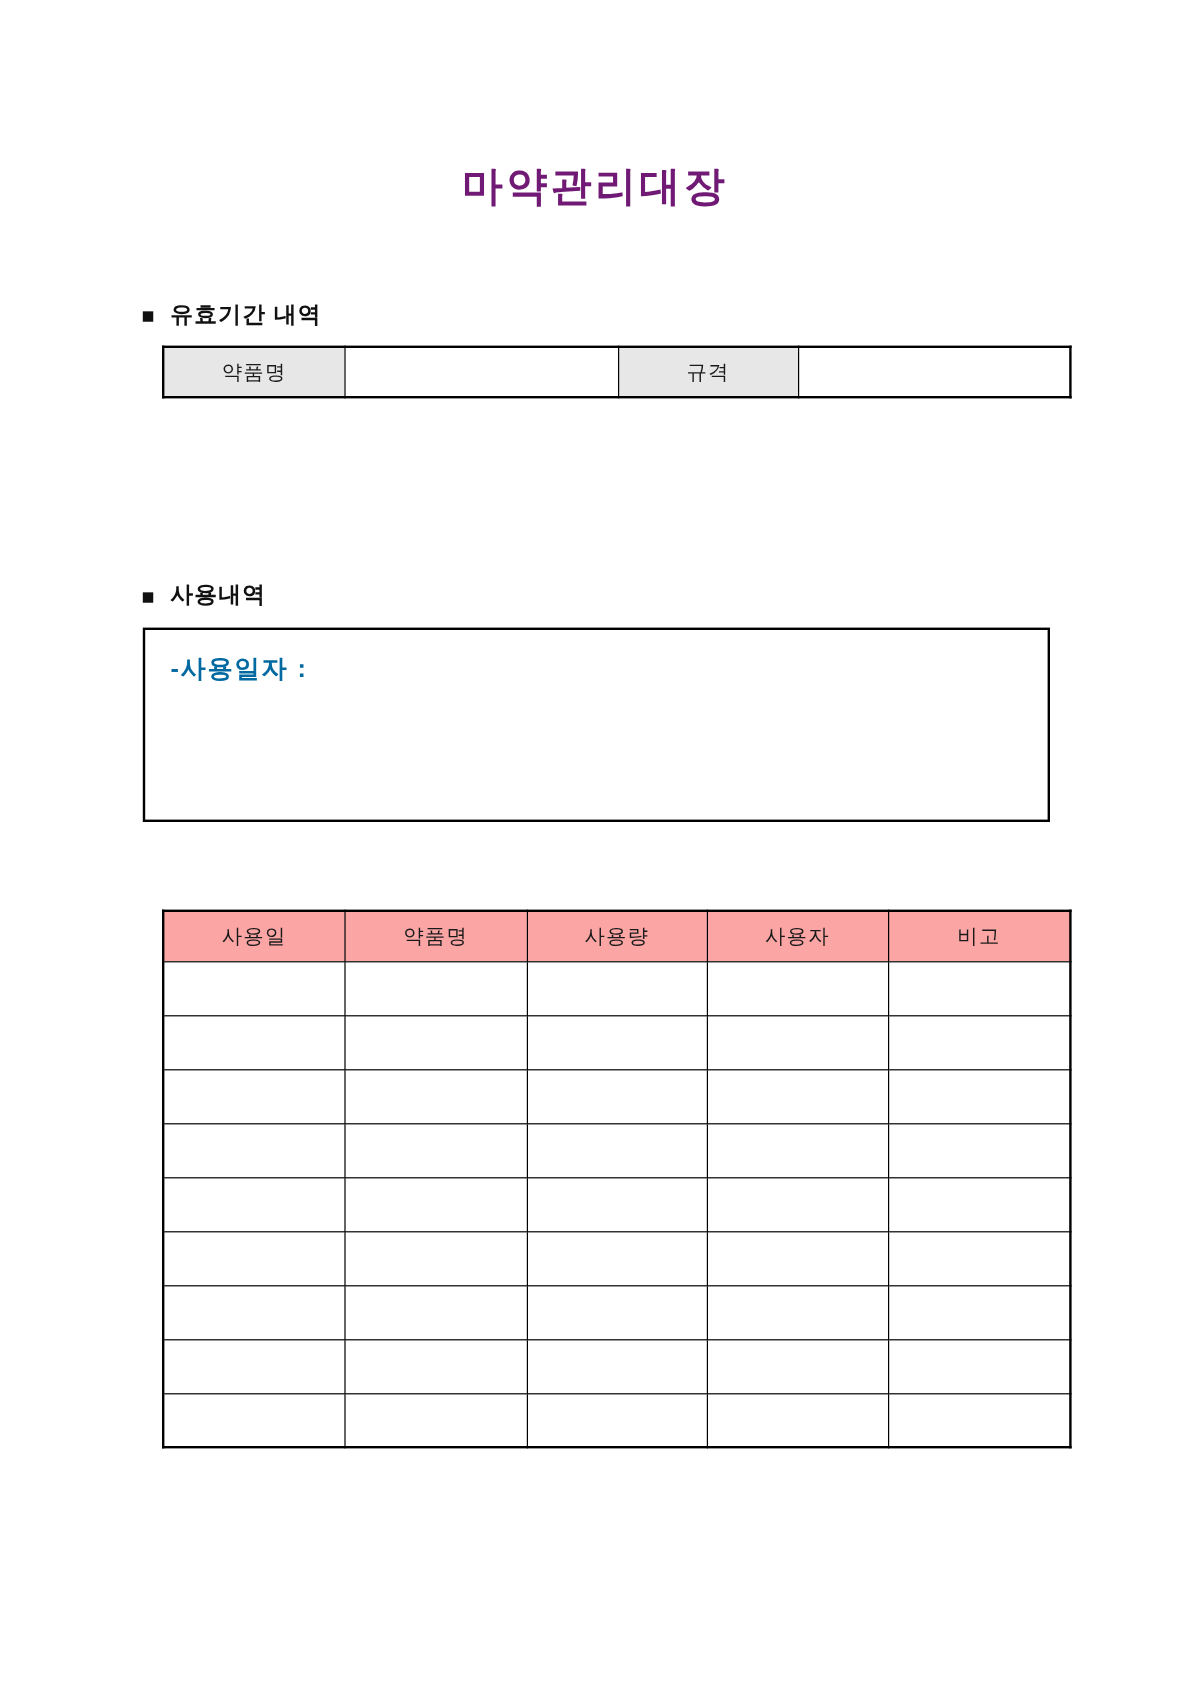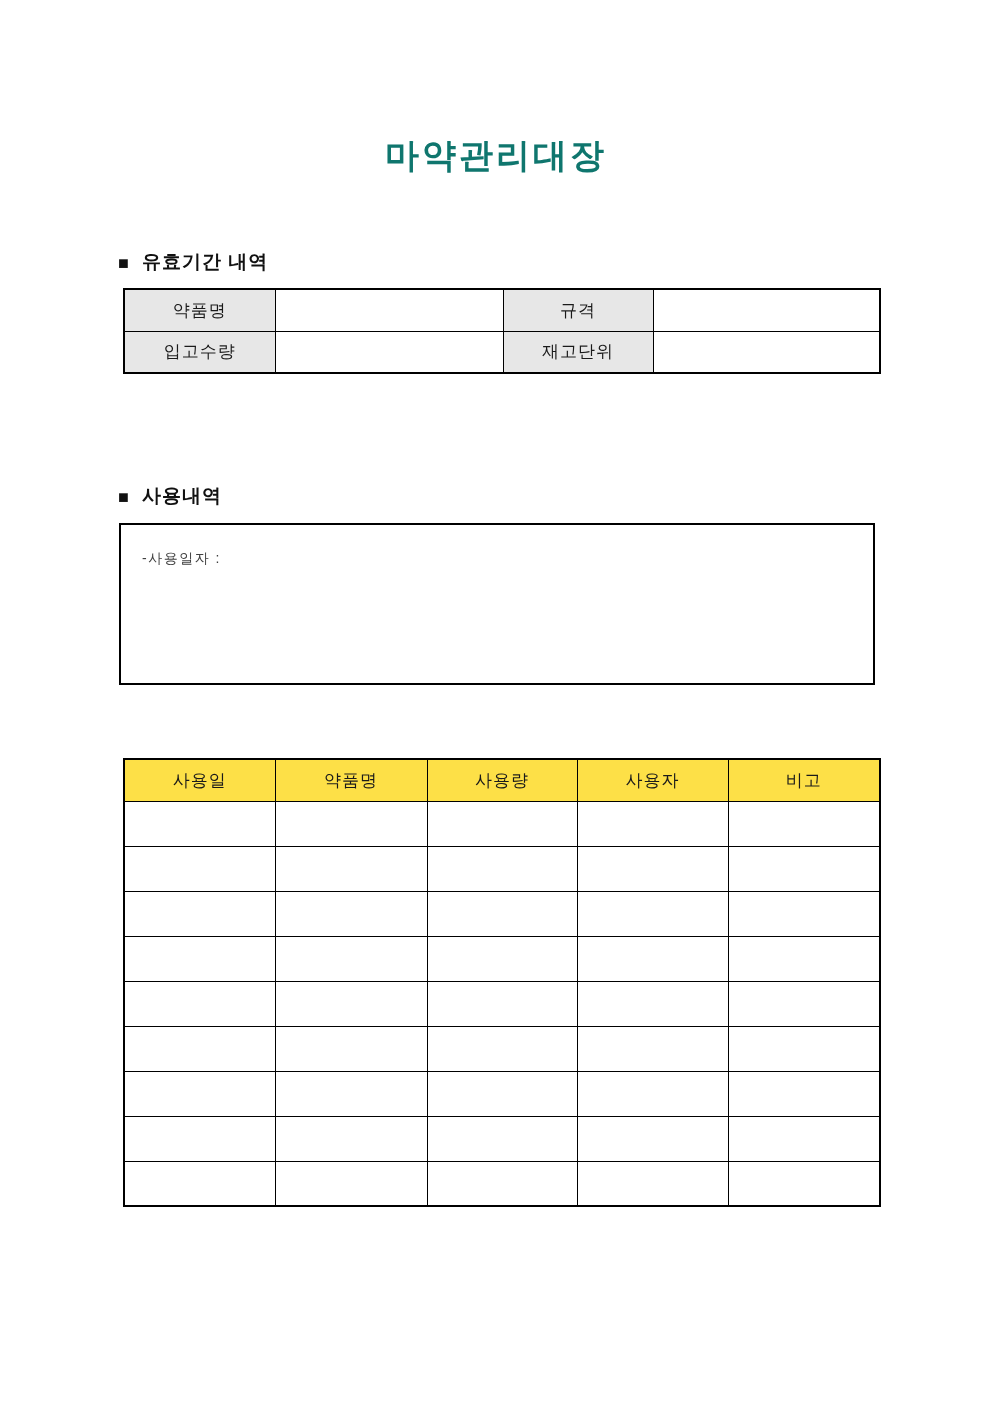--- a/index.html
+++ b/index.html
@@ -16,21 +16,21 @@
   }
   .title {
     position: absolute;
     top: 133px;
     left: 0;
     width: 100%;
     text-align: center;
     font-size: 34px;
     font-weight: bold;
     letter-spacing: 3px;
-    color: #0f766e;
+    color: #701a75;
   }
   .section-header {
     position: absolute;
     left: 118px;
     display: flex;
     align-items: center;
     gap: 12px;
     font-size: 19px;
     font-weight: bold;
     letter-spacing: 1px;
@@ -40,21 +40,21 @@
     font-size: 18px;
     line-height: 1;
     position: relative;
     top: 1px;
   }
   .sec-management { top: 249px; }
   .sec-usage { top: 483px; }
 
   table {
     position: absolute;
-    left: 123px;
+    left: 135px;
     width: 756px;
     border-collapse: collapse;
     table-layout: fixed;
     border-radius: 19px;
   }
   .mgmt-table { top: 288px; }
   .mgmt-table td {
     border: 1px solid #000000;
     height: 42px;
     font-size: 17px;
@@ -70,30 +70,31 @@
     position: absolute;
     left: 119px;
     top: 523px;
     width: 756px;
     height: 162px;
     border: 2px solid #000000;
     background: #ffffff;
     padding: 19px 10px 0 21px;
   }
   .usage-box .box-line {
-    font-size: 14px;
+    font-size: 21px;
     line-height: 28px;
     letter-spacing: 1.5px;
-    color: #404040;
+    color: #0369a1;
+    font-weight: bold;
   }
 
   .usage-table { top: 758px; border: 2px solid #000000; }
   .usage-table th {
     border: 1px solid #000000;
-    background: #fde047;
+    background: #fca5a5;
     height: 42px;
     font-size: 17px;
     font-weight: normal;
     letter-spacing: 1px;
     text-align: center;
     vertical-align: middle;
   }
   .usage-table td {
     border: 1px solid #000000;
     background: #ffffff;
@@ -117,26 +118,20 @@
       <col style="width:151px">
         <col style="width:228px">
         <col style="width:150px">
         <col style="width:227px">
     </colgroup>
     <tbody>
       <tr>
         <td class="label-cell">약품명</td>
         <td class="value-cell"></td>
         <td class="label-cell">규격</td>
-        <td class="value-cell"></td>
-      </tr>
-      <tr>
-        <td class="label-cell">입고수량</td>
-        <td class="value-cell"></td>
-        <td class="label-cell">재고단위</td>
         <td class="value-cell"></td>
       </tr>
     </tbody>
   </table>
 
   <div class="section-header sec-usage">
     <span class="bullet">■</span>
     <span>사용내역</span>
   </div>
 

